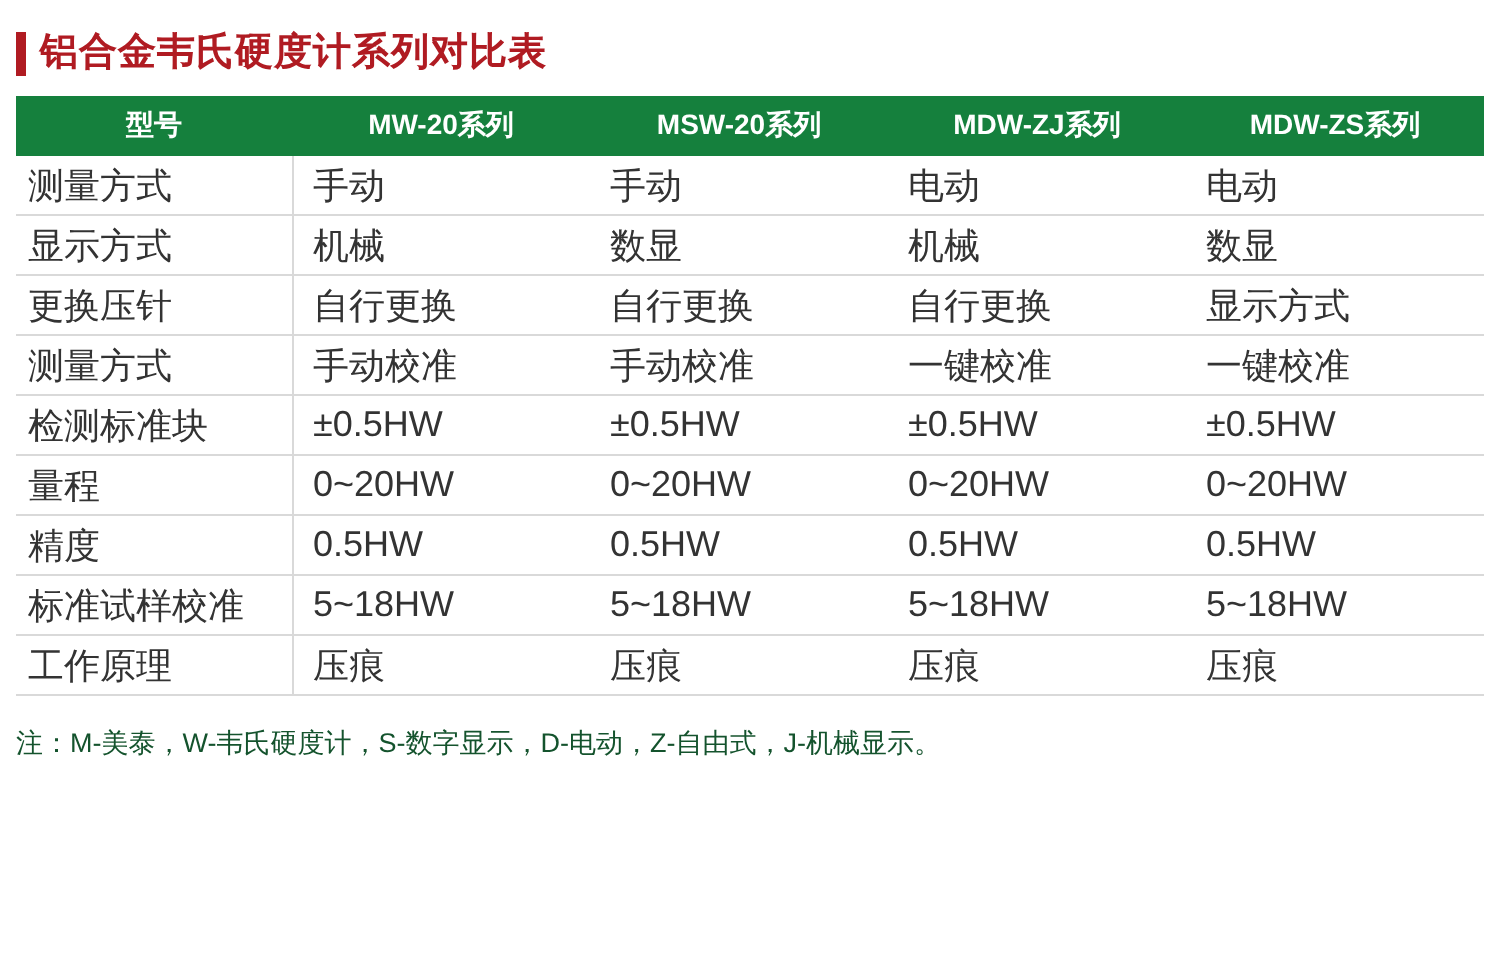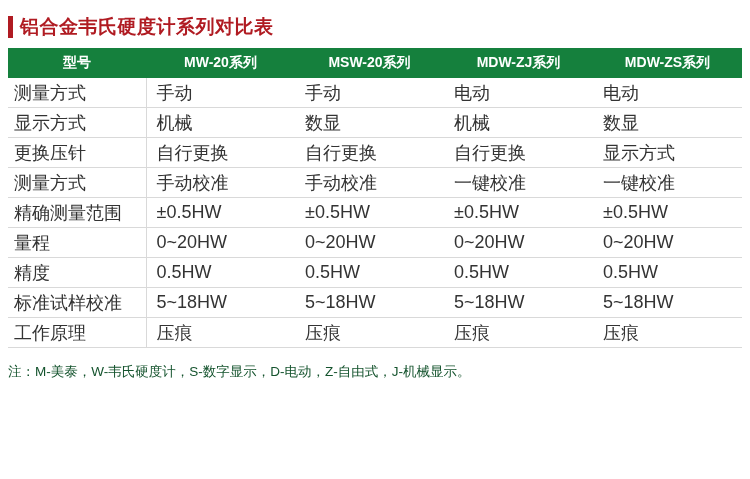--- a/index.html
+++ b/index.html
@@ -127,21 +127,21 @@
         <td>显示方式</td>
       </tr>
       <tr>
         <td class="label-cell">测量方式</td>
         <td>手动校准</td>
         <td>手动校准</td>
         <td>一键校准</td>
         <td>一键校准</td>
       </tr>
       <tr>
-        <td class="label-cell">精确测量范围</td>
+        <td class="label-cell">检测标准块</td>
         <td>±0.5HW</td>
         <td>±0.5HW</td>
         <td>±0.5HW</td>
         <td>±0.5HW</td>
       </tr>
       <tr>
         <td class="label-cell">量程</td>
         <td>0~20HW</td>
         <td>0~20HW</td>
         <td>0~20HW</td>

